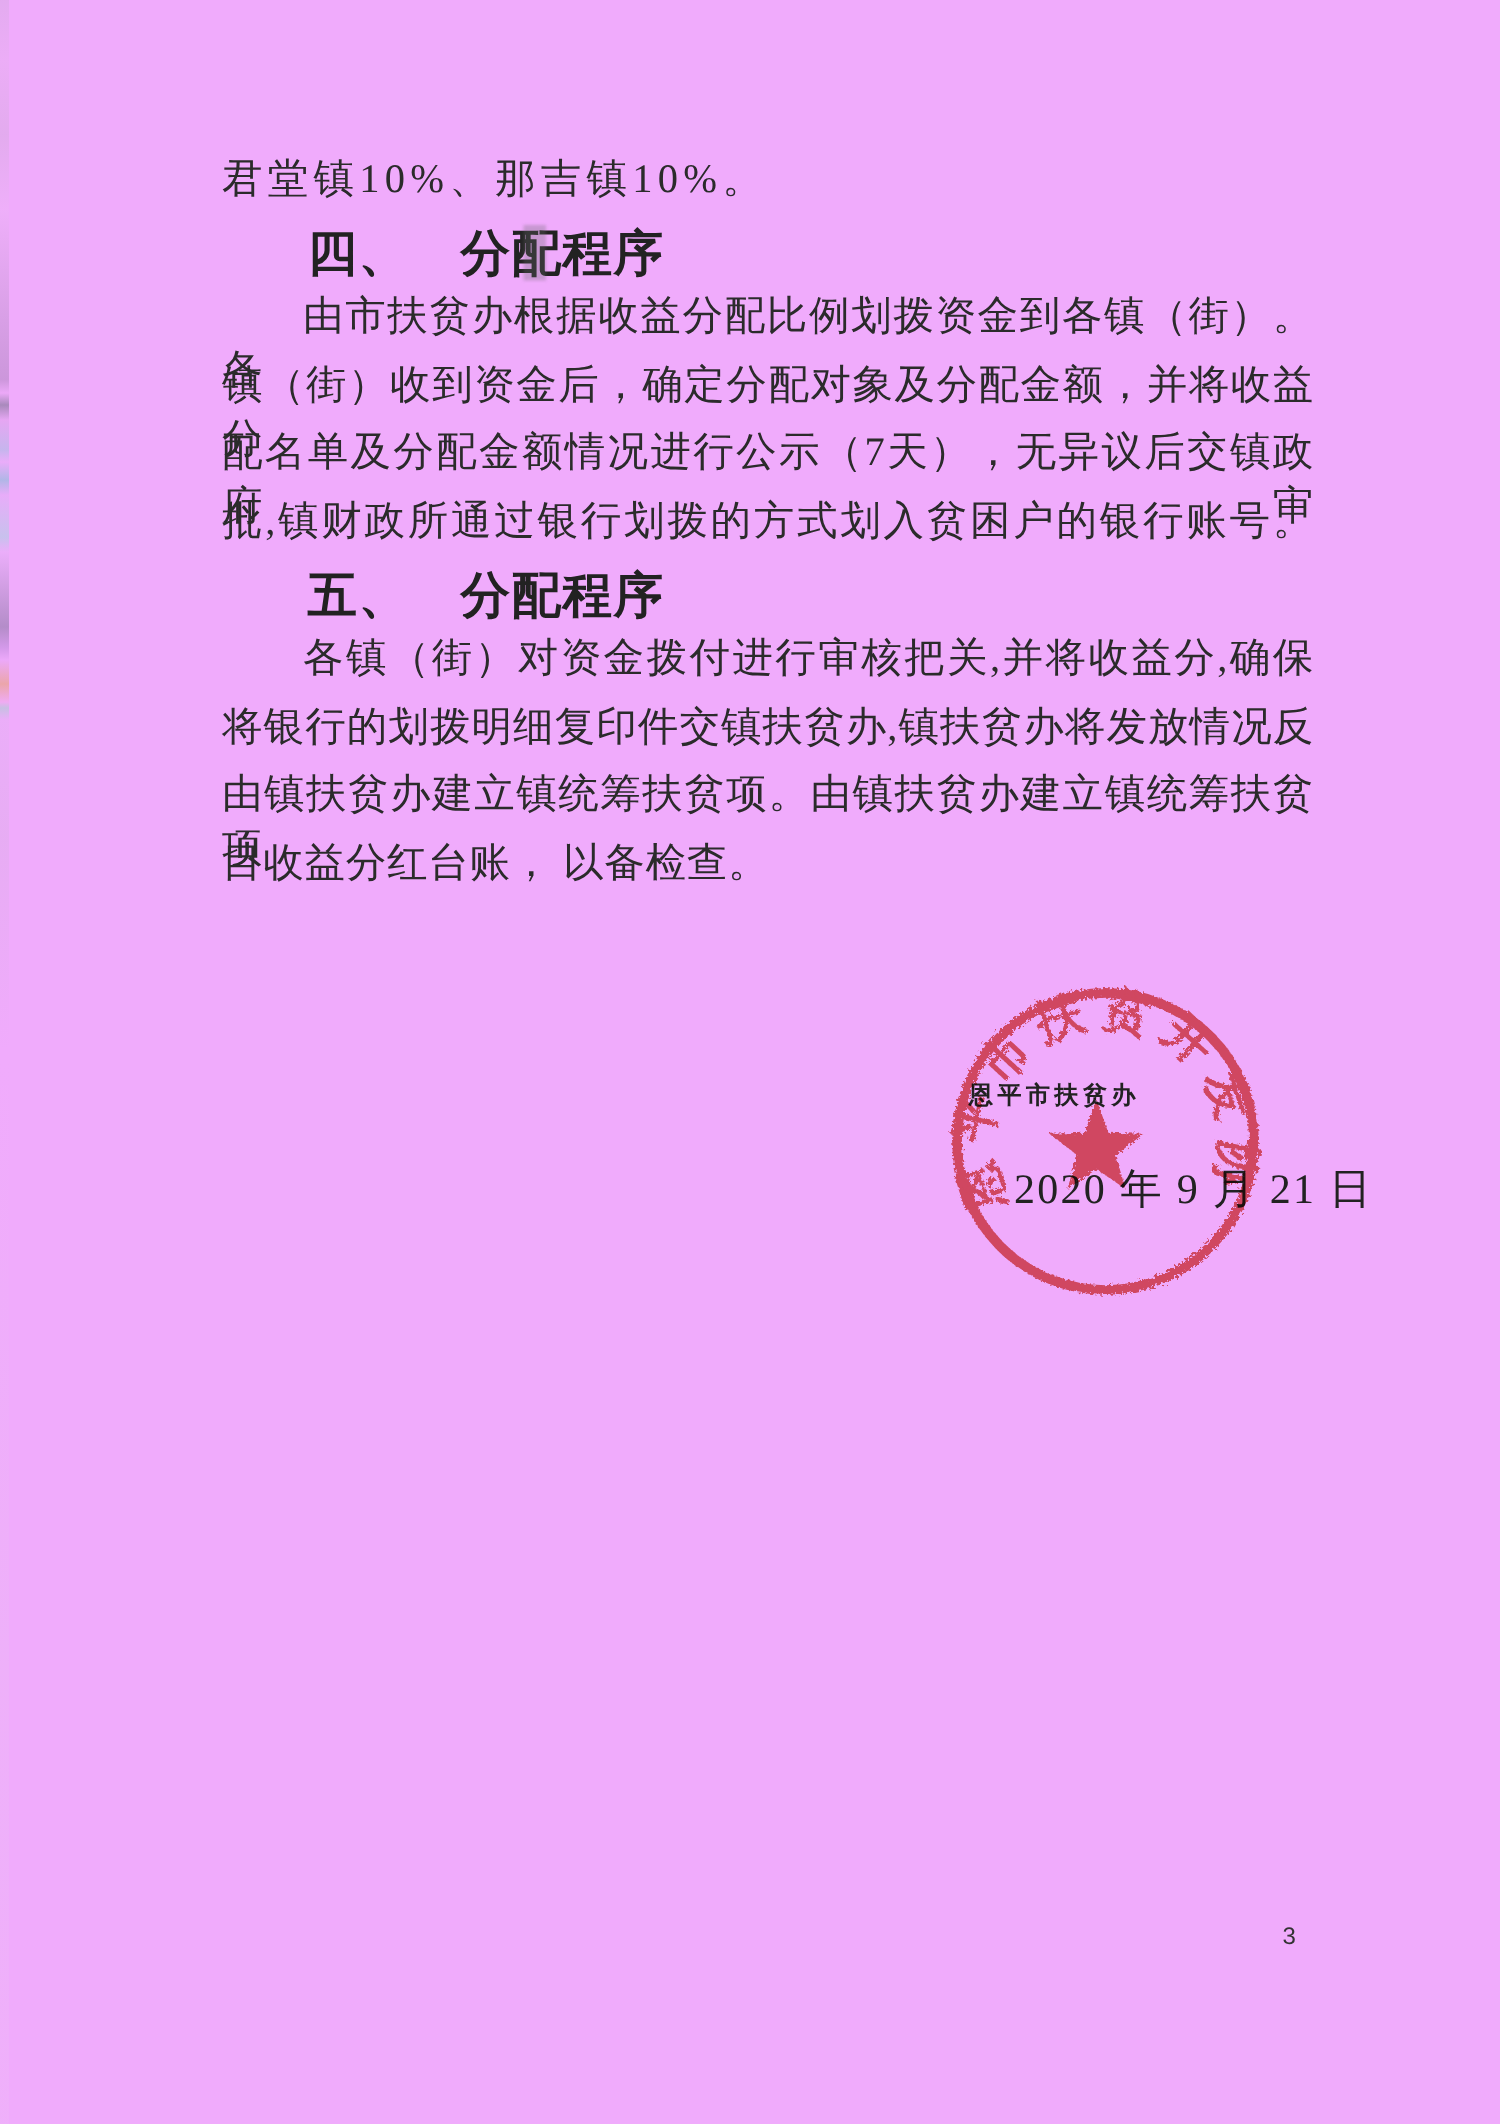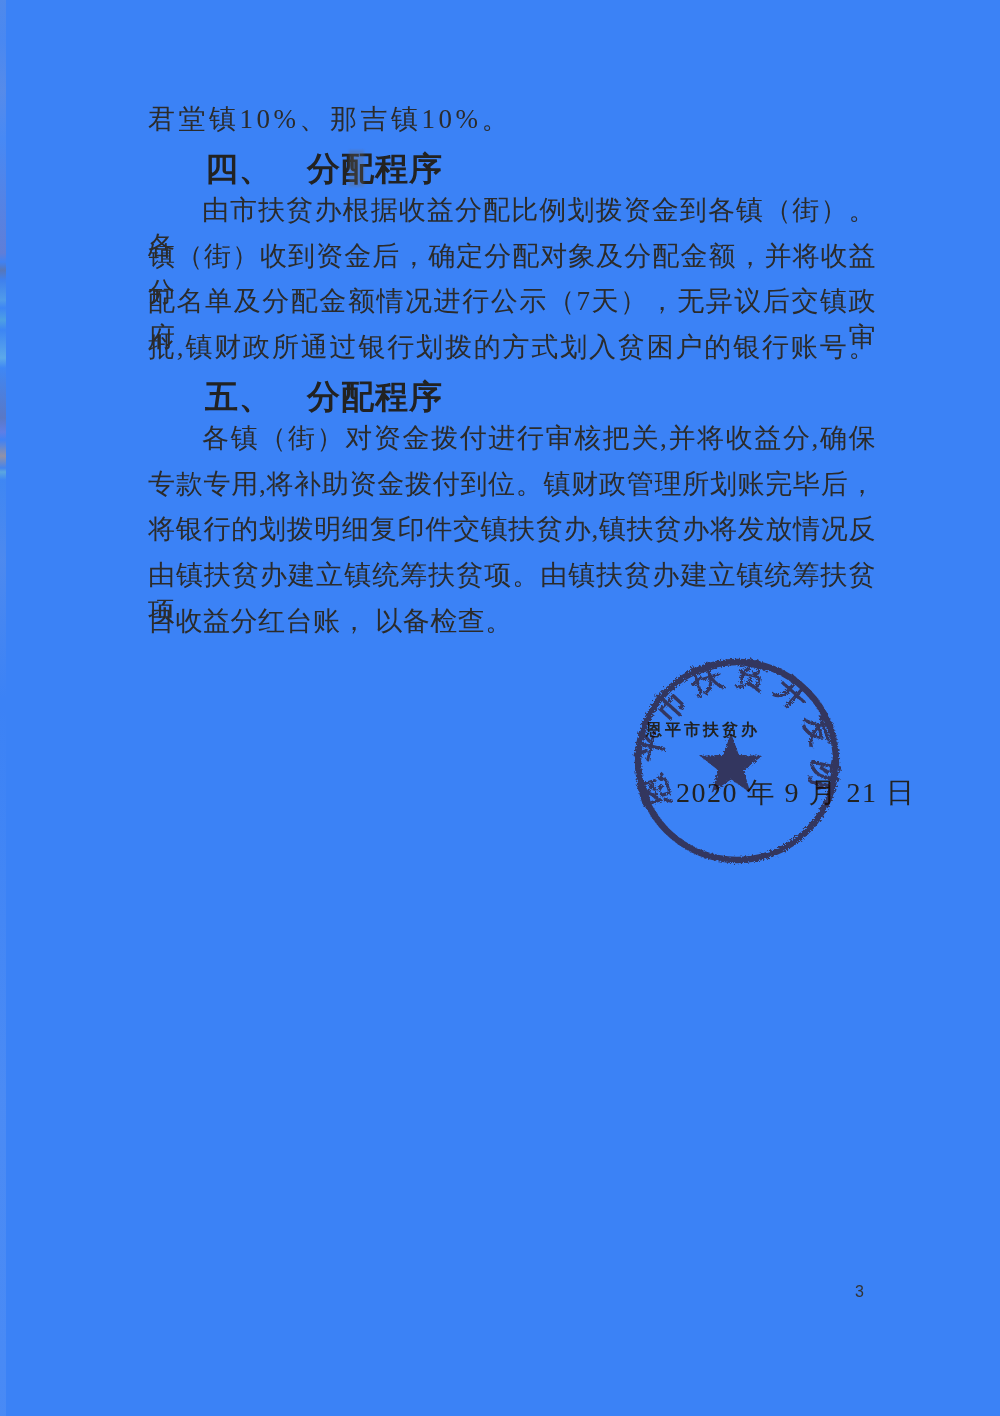--- a/index.html
+++ b/index.html
@@ -1,18 +1,18 @@
 <!DOCTYPE html>
 <html><head>
 <meta charset="utf-8">
 <style>
   html,body{margin:0;padding:0;background:#e8e8e8;}
   .page{
     position:relative;width:1000px;height:1416px;margin:0 auto;
-    background:#3b82f6;overflow:hidden;
+    background:#f0abfc;overflow:hidden;
     font-family:"Liberation Serif","DejaVu Serif",serif;
     color:#2b2b2b;
   }
   
   .noise-strip{
     position:absolute;left:0;top:0;width:6px;height:1416px;
     background:linear-gradient(to bottom,
       rgba(170,170,185,.18) 0px, rgba(200,190,200,.10) 40px,
       rgba(180,170,190,.22) 90px, rgba(220,220,225,.08) 140px,
       rgba(150,120,170,.40) 253px, rgba(150,120,170,.05) 262px,
@@ -75,21 +75,20 @@
     <div class="row heading">四、　分配程序</div>
 
     <div class="row just indent">由市扶贫办根据收益分配比例划拨资金到各镇（街）。各</div>
     <div class="row just">镇（街）收到资金后，确定分配对象及分配金额，并将收益分</div>
     <div class="row just">配名单及分配金额情况进行公示（7天），无异议后交镇政府审</div>
     <div class="row just">批,镇财政所通过银行划拨的方式划入贫困户的银行账号。</div>
 
     <div class="row heading">五、　分配程序</div>
 
     <div class="row just indent">各镇（街）对资金拨付进行审核把关,并将收益分,确保</div>
-    <div class="row just">专款专用,将补助资金拨付到位。镇财政管理所划账完毕后，</div>
     <div class="row just">将银行的划拨明细复印件交镇扶贫办,镇扶贫办将发放情况反</div>
     <div class="row just">由镇扶贫办建立镇统筹扶贫项。由镇扶贫办建立镇统筹扶贫项</div>
     <div class="row">目收益分红台账， 以备检查。</div>
   </div>
 
   <div class="smudge"></div>
 
   <div class="sig-name">恩平市扶贫办</div>
   <div class="sig-date">2020 年 9 月 21 日</div>
 

